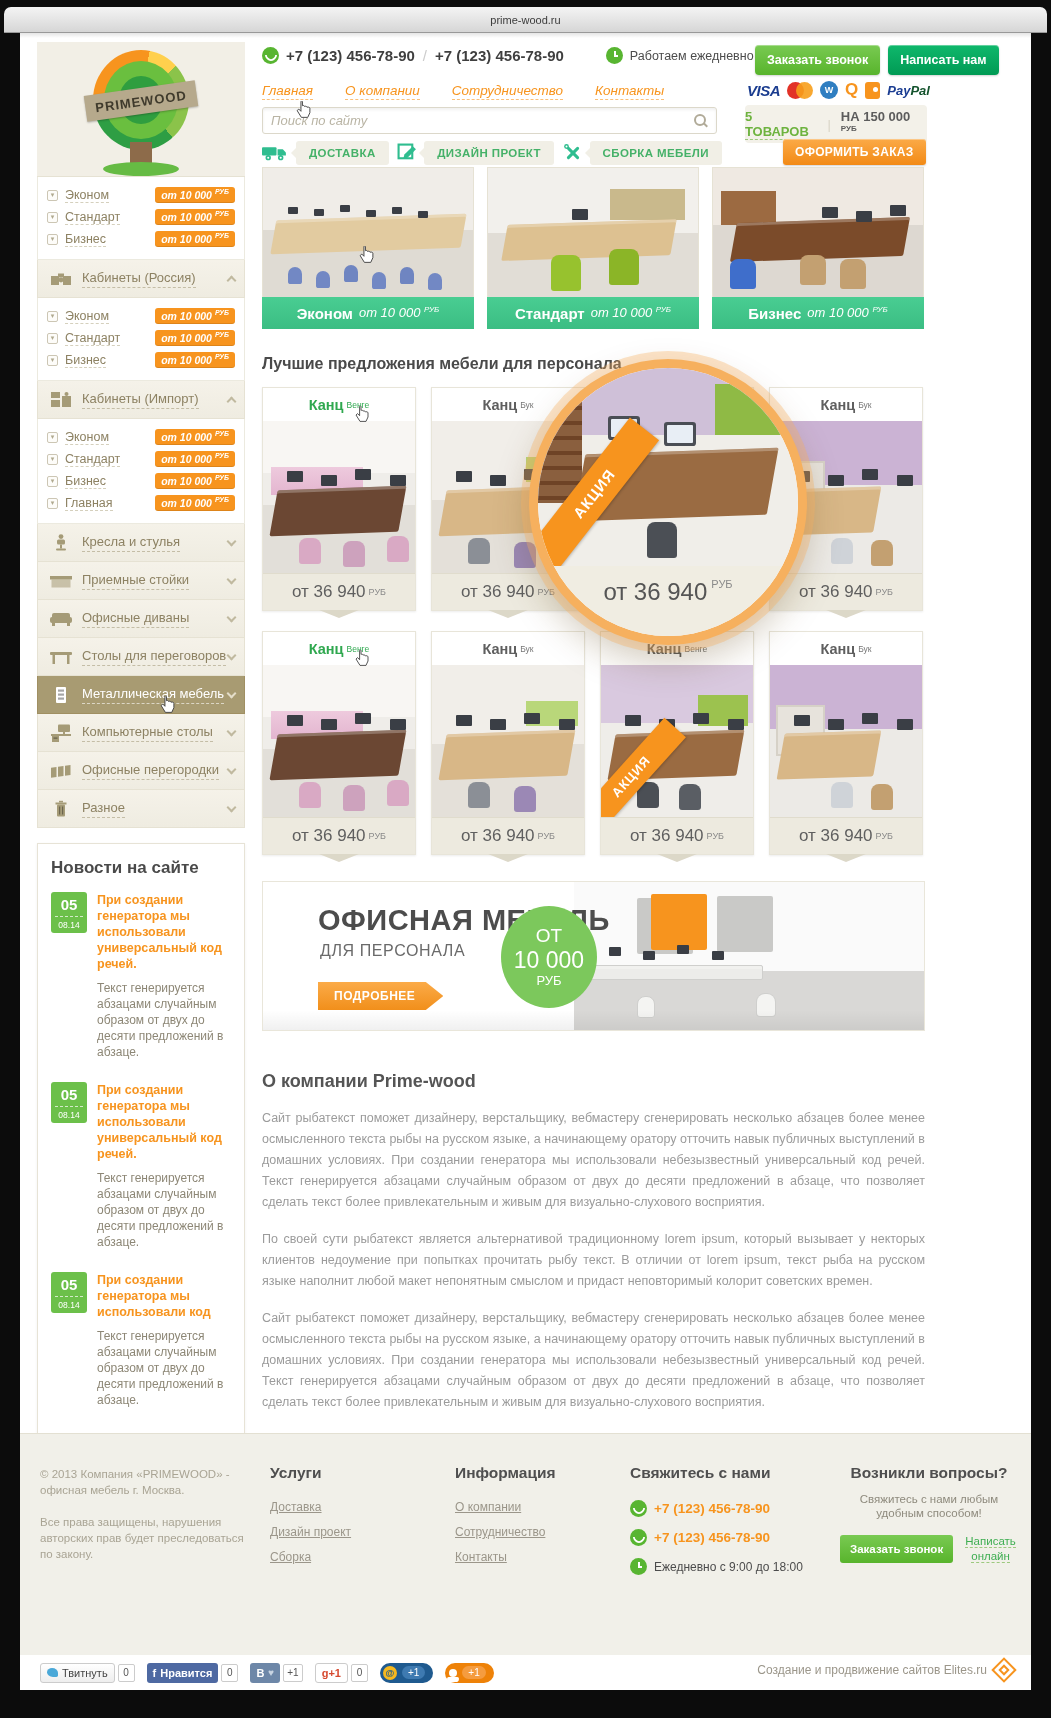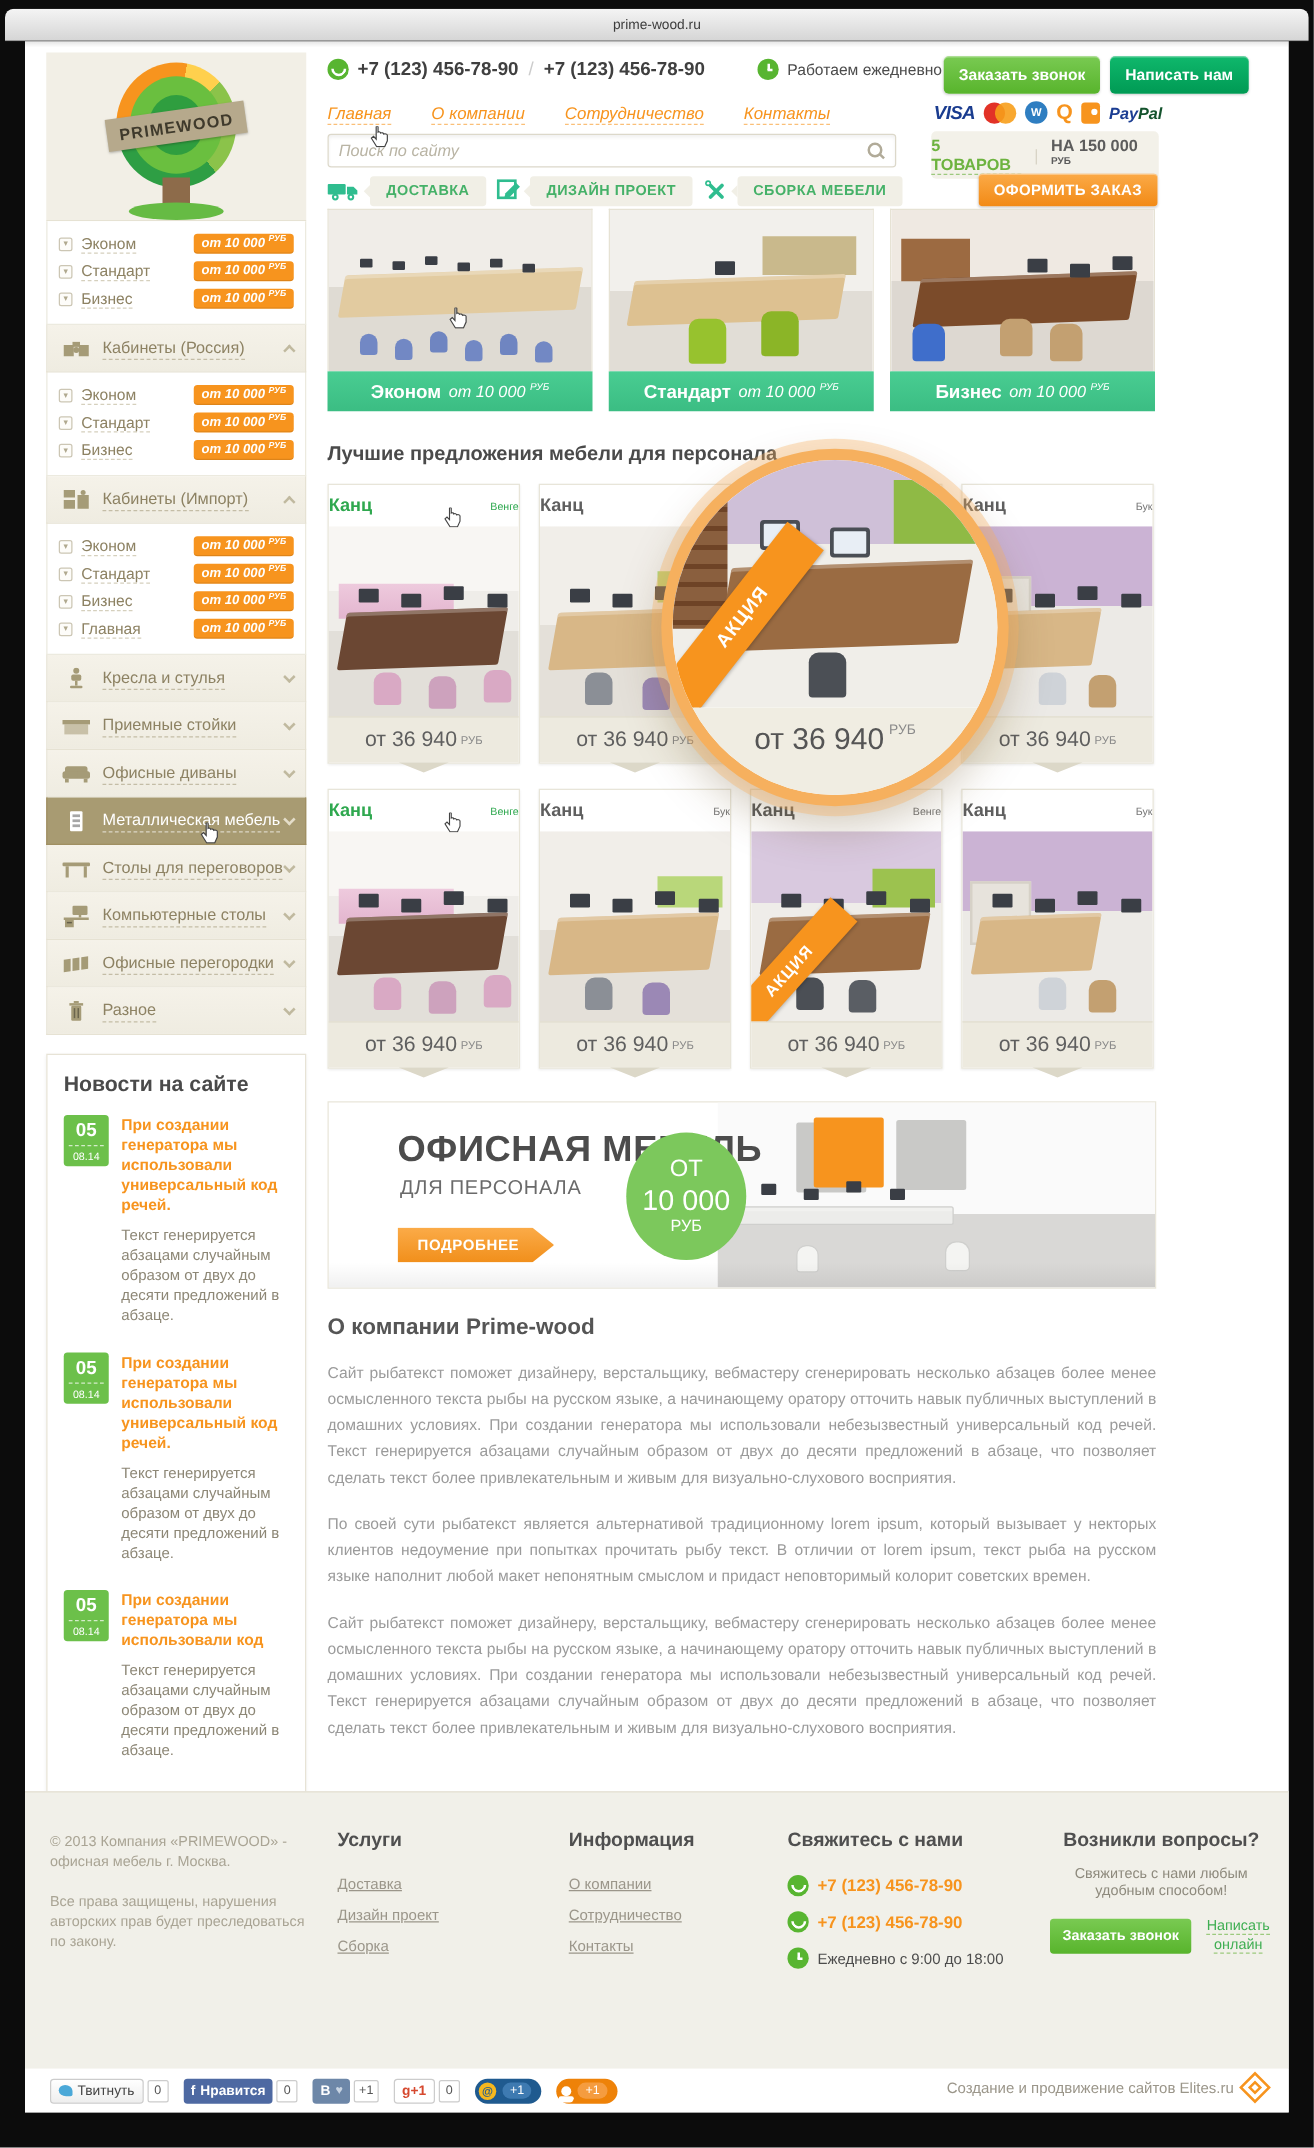--- a/index.html
+++ b/index.html
@@ -103,21 +103,21 @@
   .cat .ph{height:130px;border:1px solid #e6e2d4;border-bottom:none}
   .cat .bar{height:32px;background:linear-gradient(#49cd92,#3bbd83);color:#fff;display:flex;align-items:center;justify-content:center;gap:6px}
   .cat .bar b{font-size:15px}
   .cat .bar i{font-style:italic;font-size:13px}
   .cat .bar sup{font-size:8px}
   .main h2{font-size:16px;font-weight:bold;color:#4a4a4a;margin:26px 0 14px}
   .grid{position:relative}
   .row{display:flex;gap:15px;margin-bottom:20px}
   .card{width:154px;background:#fff;border:1px solid #e8e5d9;position:relative;box-shadow:0 1px 2px rgba(0,0,0,.08);cursor:pointer}
   .card::after{content:'';position:absolute;left:50%;bottom:-8px;margin-left:-20px;border-left:20px solid transparent;border-right:20px solid transparent;border-top:8px solid #dcd8c8}
-  .card .ttl{height:33px;display:flex;align-items:center;justify-content:space-between;font-weight:bold;font-size:14.5px;color:#5f5f5f;position:relative}
+  .card .ttl{height:33px;display:flex;align-items:center;justify-content:center;font-weight:bold;font-size:14.5px;color:#5f5f5f;position:relative}
   .card .ttl sup{font-size:8.5px;font-weight:normal;margin-left:3px;color:#777}
   .card.hov .ttl{color:#2fa84f}
   .card.hov .ttl sup{color:#2fa84f}
   .card .price{height:37px;background:#edeadf;border-top:1px solid #e0dccd;display:flex;align-items:center;justify-content:center;font-size:17px;color:#5f5f5f}
   .card .price sup{font-size:9px;margin-left:3px;color:#8a8a8a}
   .ph{position:relative;overflow:hidden}
   .card .ph{height:152px}
   .ph i{position:absolute;display:block}
   .ph .wall{inset:0}
   .ph .panel{left:5%;right:34%;top:30%;height:19%}
@@ -172,21 +172,21 @@
   .ph-banner .wall{background:linear-gradient(#fafafa 0 60%,#d9d8d6 60% 100%)}
   .ph-banner .panel{background:#f7941e;left:22%;top:8%;width:16%;height:38%;border-radius:2px;box-shadow:-14px 4px 0 #c9c9c7,66px 2px 0 #c9c9c7}
   .ph-banner .desk{background:#ececea;border:1px solid #cfcfcd;left:4%;right:46%;top:56%;height:10%;transform:none}
   .ph-banner .chair{background:#f4f4f2;border:1px solid #cfcfcd;width:18px;height:22px;left:18%;bottom:8%;box-shadow:120px -2px 0 #f4f4f2,120px -2px 0 1px #cfcfcd}
   .ph-banner .scr{width:12px;height:9px;top:44%;left:10%}
   .b-title{position:absolute;left:55px;top:22px;font-size:29px;font-weight:bold;color:#4c4c4c;letter-spacing:.5px}
   .b-sub{position:absolute;left:57px;top:60px;font-size:16px;color:#6a6a6a;letter-spacing:.6px}
   .b-circle{position:absolute;left:238px;top:24px;width:96px;height:102px;border-radius:50%;background:#7cc85c;color:#fff;display:flex;flex-direction:column;align-items:center;justify-content:center;line-height:1.15;z-index:3}
   .b-from{font-size:19px}.b-price{font-size:23px;font-weight:normal}.b-cur{font-size:13px}
   .b-btn{position:absolute;left:55px;top:100px;height:28px;line-height:28px;padding:0 28px 0 16px;background:linear-gradient(#fbab48,#f18f1b);color:#fff;font-weight:bold;font-size:12px;letter-spacing:.5px;clip-path:polygon(0 0,86% 0,100% 50%,86% 100%,0 100%);cursor:pointer;z-index:3}
-  .about{margin-top:20px}
+  .about{margin-top:40px}
   .about h3{font-size:18px;color:#555;margin-bottom:4px}
   .about p{font-size:12.5px;line-height:21px;color:#9b9b9b;text-align:justify;margin-top:16px}
 
   
   .footer{position:absolute;left:0;top:1400px;width:1011px;height:222px;background:#f1f0e9;border-top:1px solid #e3e0d2}
   .f-copy{position:absolute;left:20px;top:32px;width:205px;font-size:11.5px;color:#a9a494;line-height:16px}
   .f-copy p+p{margin-top:16px}
   .f-col{position:absolute;top:30px}
   .f-col h4{font-size:15.5px;color:#4f4f4f;margin-bottom:18px}
   .f-col a{display:block;font-size:12px;color:#9b968a;text-decoration:underline;margin-bottom:11px;cursor:pointer}
@@ -436,46 +436,46 @@
               <rect x="1" y="7" width="22" height="6" rx="2"></rect>
               <rect x="11" y="7" width="2" height="5" fill-opacity=".3"></rect>
               <rect x="3" y="13" width="3" height="3"></rect>
               <rect x="18" y="13" width="3" height="3"></rect>
             </svg>
           </span>
         <span class="lbl">Офисные диваны</span>
         <i class="chev down"></i>
       </div>
 
+      <div class="sec">
+        <span class="ic">
+            <svg width="24" height="17" viewBox="0 0 24 17" fill="currentColor">
+              <rect x="1" y="4" width="22" height="3" rx="1"></rect>
+              <rect x="3.5" y="7" width="2.5" height="9"></rect>
+              <rect x="18" y="7" width="2.5" height="9"></rect>
+            </svg>
+          </span>
+        <span class="lbl">Столы для переговоров</span>
+        <i class="chev down"></i>
+      </div>
+
       <div class="sec active">
         <span class="ic">
             <svg width="24" height="18" viewBox="0 0 24 18" fill="currentColor">
               <rect x="7" y="1" width="10" height="16" rx="1"></rect>
               <rect x="9" y="3.5" width="6" height="2.2" fill-opacity=".35" fill="#000"></rect>
               <rect x="9" y="7.5" width="6" height="2.2" fill-opacity=".35" fill="#000"></rect>
               <rect x="9" y="11.5" width="6" height="2.2" fill-opacity=".35" fill="#000"></rect>
             </svg>
           </span>
         <span class="lbl">Металлическая мебель</span>
         <i class="chev down"></i>
         <svg class="cur" style="left:122px;top:20px" width="15" height="17" viewBox="0 0 14 16">
             <path d="M4.6.5v9.2L2.6 7.6 1 9l4 6.4h6L13 11V6.8c0-.9-1.8-1.4-2.7-.9 0-.8-1.5-1.3-2.3-.8 0-.7-1.2-1.2-2-.7V.5c0-.7-1.4-.7-1.4 0z" fill="#fff" stroke="#444" stroke-width=".9"></path>
           </svg>
-      </div>
-
-      <div class="sec">
-        <span class="ic">
-            <svg width="24" height="17" viewBox="0 0 24 17" fill="currentColor">
-              <rect x="1" y="4" width="22" height="3" rx="1"></rect>
-              <rect x="3.5" y="7" width="2.5" height="9"></rect>
-              <rect x="18" y="7" width="2.5" height="9"></rect>
-            </svg>
-          </span>
-        <span class="lbl">Столы для переговоров</span>
-        <i class="chev down"></i>
       </div>
 
       <div class="sec">
         <span class="ic">
             <svg width="24" height="18" viewBox="0 0 24 18" fill="currentColor">
               <rect x="9" y="0.5" width="12" height="7.5" rx="1"></rect>
               <rect x="14" y="8" width="2" height="2"></rect>
               <rect x="2" y="10" width="20" height="2"></rect>
               <rect x="3" y="12" width="7" height="6"></rect>
               <rect x="4.5" y="13.5" width="4" height="1.2" fill-opacity=".4" fill="#000"></rect>

